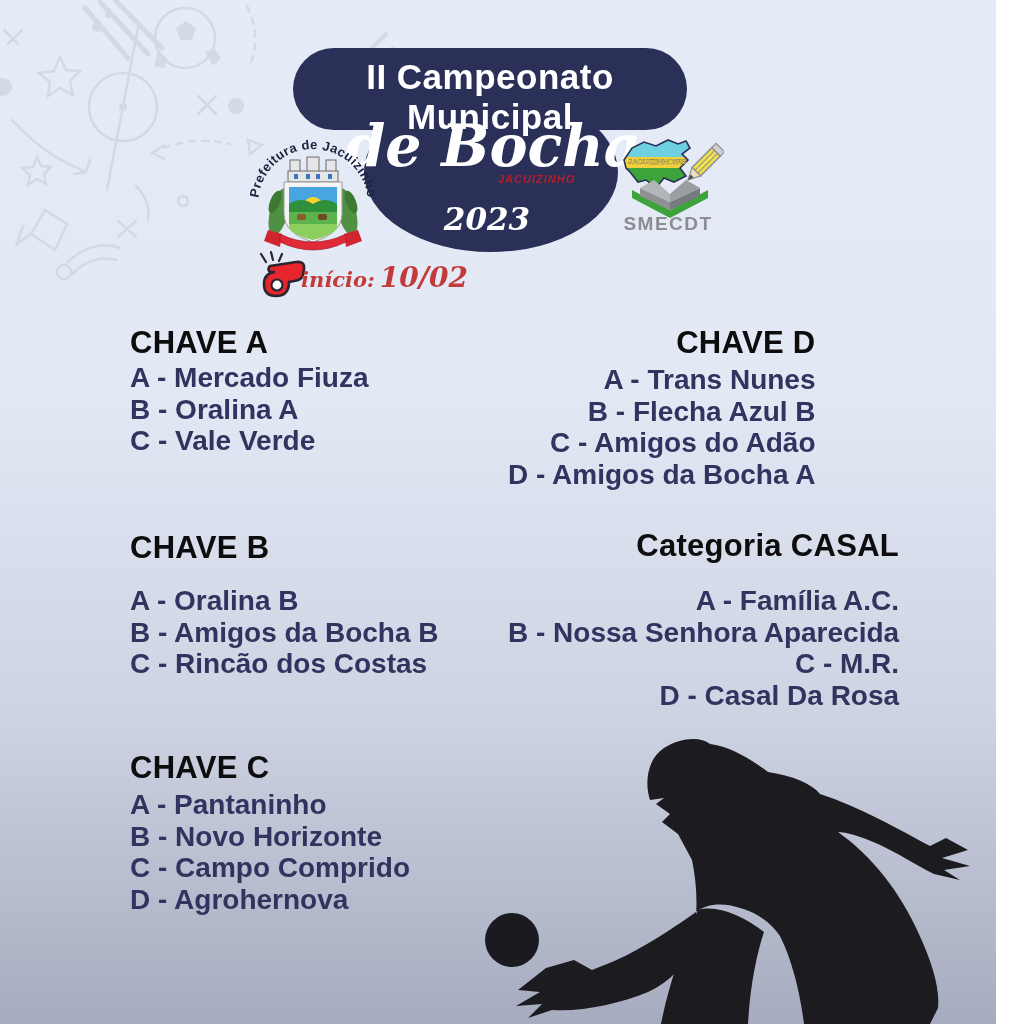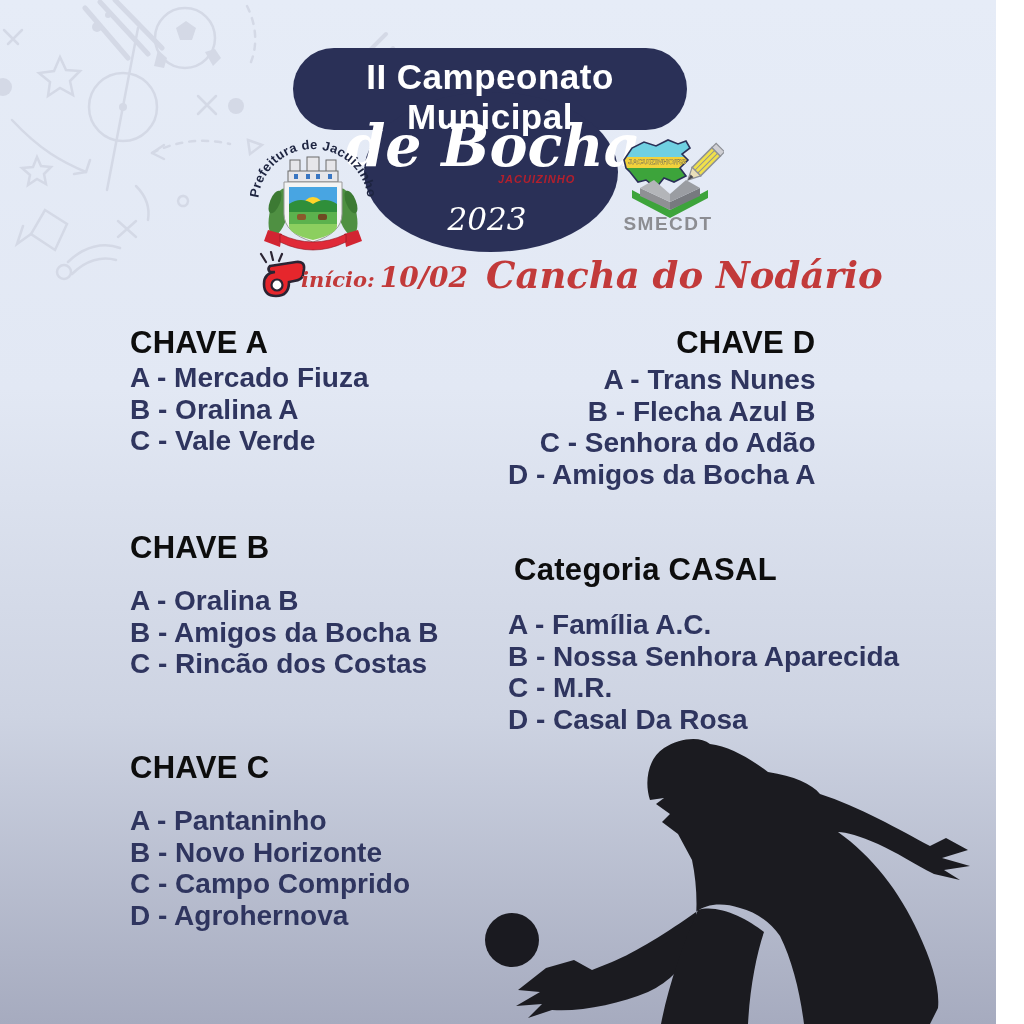--- a/index.html
+++ b/index.html
@@ -11,37 +11,37 @@
   .abs{position:absolute;}
 
   
   .blob-pill{left:293px;top:48px;width:394px;height:82px;background:#2a3057;border-radius:41px;}
   .blob-ellipse{left:364px;top:92px;width:254px;height:160px;background:#2a3057;border-radius:50%;}
   .main-title{left:293px;top:57px;width:394px;text-align:center;color:#fff;
     font-size:35px;font-weight:800;letter-spacing:.5px;}
   .script{font-family:"DejaVu Serif",serif;font-style:italic;}
   .subtitle{left:345px;top:112px;width:296px;text-align:center;color:#fff;font-size:57px;font-weight:600;}
   .city-tag{left:498px;top:173px;width:120px;color:#b41f2c;font-size:11px;font-weight:800;letter-spacing:1px;font-style:italic;}
-  .year{left:427px;top:201px;width:120px;text-align:center;color:#fff;font-size:31px;font-weight:400;}
+  .year{left:427px;top:201px;width:120px;text-align:center;color:#fff;font-size:31px;font-weight:700;}
 
   
   .start-line{left:301px;top:261px;color:#c23a3a;white-space:nowrap;}
   .start-line .lbl{font-size:21px;font-weight:700;}
   .start-line .val{font-size:28px;font-weight:600;}
   .venue{left:486px;top:253px;color:#c23a3a;font-size:37px;font-weight:600;white-space:nowrap;}
 
   
   .group{white-space:nowrap;}
   .group-title{margin:0;font-size:31px;line-height:34px;font-weight:900;color:#0d0d0d;letter-spacing:.3px;}
   .group-item{font-size:28px;font-weight:700;color:#2f355f;line-height:31.5px;}
   #sec-a{left:130px;top:326px;} #sec-a .group-title{margin-bottom:2px;}
   #sec-d{left:508px;top:326px;text-align:right;} #sec-d .group-title{margin-bottom:4px;}
   #sec-b{left:130px;top:531px;} #sec-b .group-title{margin-bottom:20px;}
-  #sec-casal{left:508px;top:553px;} #sec-casal .group-title{margin-bottom:22px;margin-left:6px;}
-  #sec-c{left:130px;top:751px;} #sec-c .group-title{margin-bottom:20px;}
+  #sec-casal{left:508px;top:529px;text-align:right;} #sec-casal .group-title{margin-bottom:22px;margin-left:6px;}
+  #sec-c{left:130px;top:751px;} #sec-c .group-title{margin-bottom:4px;}
 
   .ball{left:485px;top:913px;width:54px;height:54px;border-radius:50%;background:#1a1a20;}
   svg text{font-family:"Liberation Sans",sans-serif;}
 </style>
 </head>
 <body>
 
 <div class="poster">
 
   <svg class="abs" style="left:0;top:0" width="480" height="320" viewBox="0 0 480 320" fill="none" stroke="#d4d9e6" stroke-width="2.5" stroke-linecap="round">
@@ -167,34 +167,33 @@
     <g stroke="#2a2433" stroke-linecap="round">
       <path d="M10,12 L5,4 M17,10 L15,2 M23,11 L26,4" fill="none" stroke-width="2.2"></path>
       <path d="M14,16 L40,12 Q49,11 48,19 L47,25 Q46,30 38,31 L33,32 Q33,46 20,46 Q8,46 8,34 Q8,23 19,22 L14,22 Q11,19 14,16 Z" fill="#e6262c" stroke-width="2.6"></path>
       <circle cx="21" cy="35" r="5.5" fill="#fff" stroke-width="2.2"></circle>
     </g>
   </svg>
   <div class="abs start-line script">
     <span class="lbl">início:</span>
     <span class="val">10/02</span>
   </div>
-  <div class="abs venue script">Cancha do Nodário</div>
 
   <div class="abs group" id="sec-a">
     <h2 class="group-title">CHAVE A</h2>
     <div class="group-item">A - Mercado Fiuza</div>
     <div class="group-item">B - Oralina A</div>
     <div class="group-item">C - Vale Verde</div>
   </div>
 
   <div class="abs group" id="sec-d">
     <h2 class="group-title">CHAVE D</h2>
     <div class="group-item">A - Trans Nunes</div>
     <div class="group-item">B - Flecha Azul B</div>
-    <div class="group-item">C - Senhora do Adão</div>
+    <div class="group-item">C - Amigos do Adão</div>
     <div class="group-item">D - Amigos da Bocha A</div>
   </div>
 
   <div class="abs group" id="sec-b">
     <h2 class="group-title">CHAVE B</h2>
     <div class="group-item">A - Oralina B</div>
     <div class="group-item">B - Amigos da Bocha B</div>
     <div class="group-item">C - Rincão dos Costas</div>
   </div>
 

